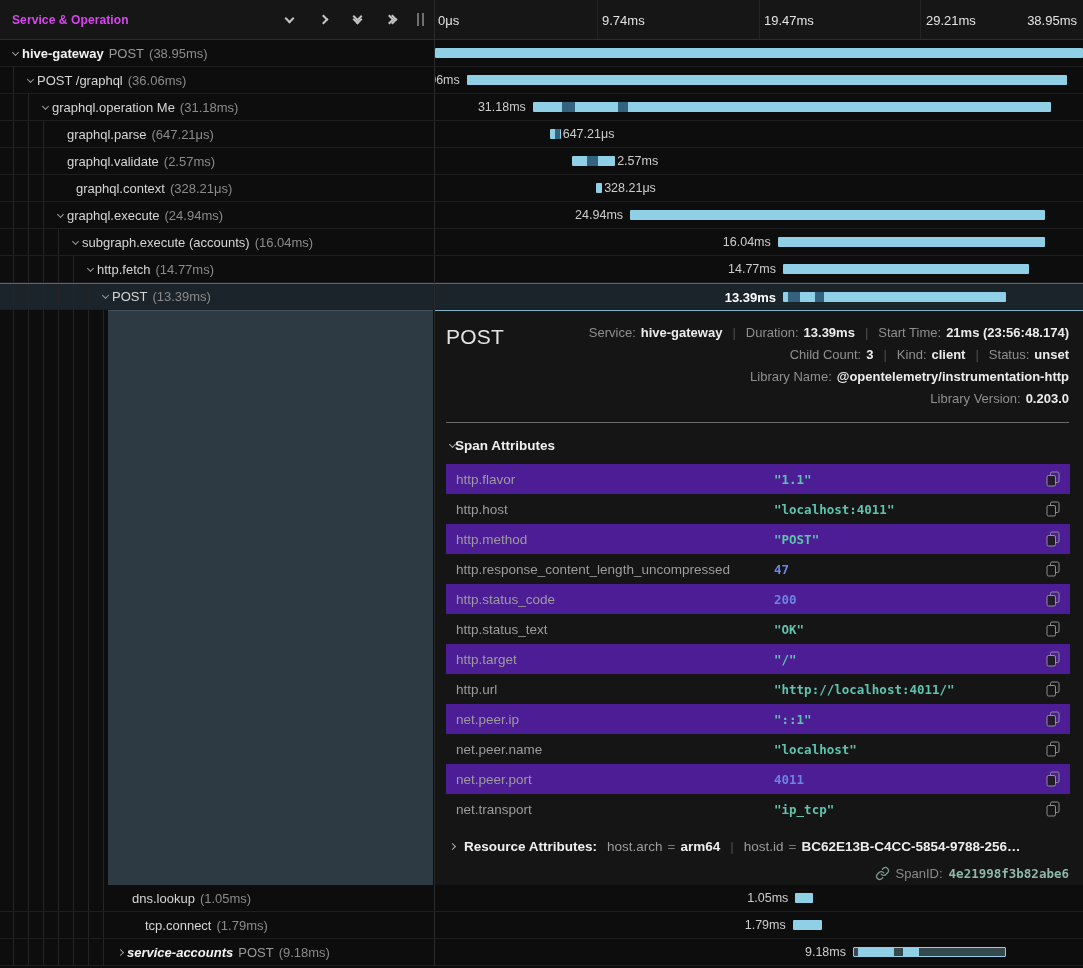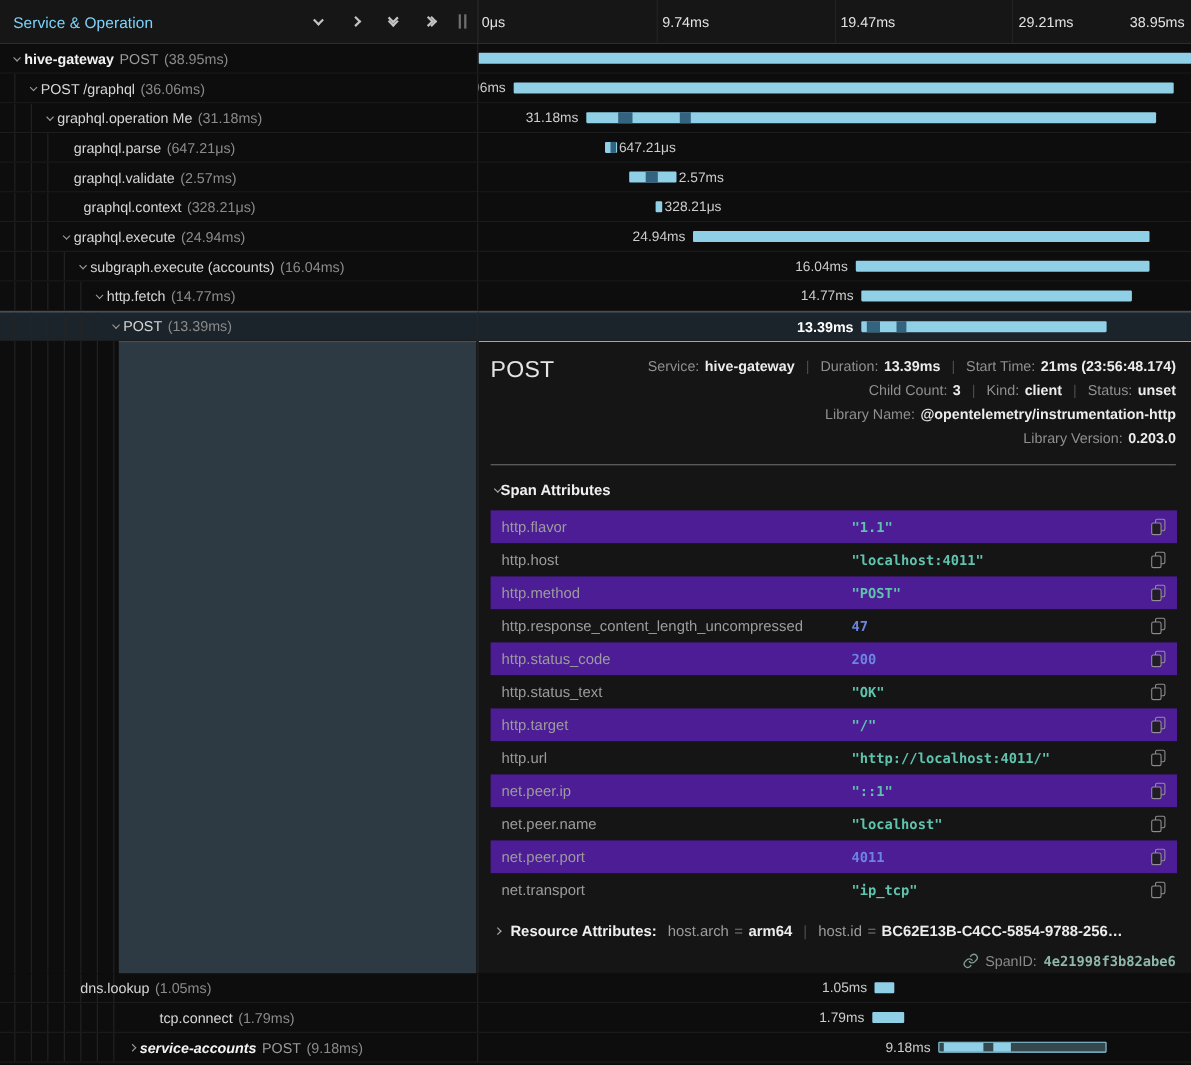--- a/index.html
+++ b/index.html
@@ -3,21 +3,21 @@
 <meta charset="utf-8">
 <style>
   *{margin:0;padding:0;box-sizing:border-box}
   html,body{width:1083px;height:968px;overflow:hidden;background:#0d0d0d;
     font-family:"Liberation Sans",sans-serif;-webkit-font-smoothing:antialiased}
   .app{width:1083px;height:968px;display:flex;flex-direction:column;color:#ddd;position:relative}
 
   
   .hdr{display:flex;height:40px;flex:0 0 40px;background:#161616;border-bottom:1px solid #2c2c2c}
   .hdr-left{width:435px;flex:0 0 435px;display:flex;align-items:center;padding:0 6px 0 12px;border-right:1px solid #2a2a2a}
-  .hdr-title{font-size:14px;font-weight:400;color:#7dd3fc;letter-spacing:.1px}
+  .hdr-title{font-size:12px;font-weight:700;color:#d946ef;letter-spacing:.1px}
   .hdr-icons{margin-left:auto;display:flex;align-items:center;gap:22px;color:#c4c4c4}
   .icn{display:inline-flex;align-items:center;justify-content:center;cursor:pointer;min-width:12px;height:16px}
   .chv{display:inline-block;width:7px;height:7px;border-right:2px solid currentColor;border-bottom:2px solid currentColor}
   .chv.down{transform:rotate(45deg);margin-top:-3px}
   .chv.right{transform:rotate(-45deg)}
   .dbl{display:inline-flex;flex-direction:column;align-items:center}
   .dbl .chv+.chv{margin-top:-4px}
   .dblr{display:inline-flex;align-items:center}
   .dblr .chv+.chv{margin-left:-4px}
   .grip{margin-left:20px;margin-right:4px;display:inline-flex;gap:3px;cursor:col-resize}
@@ -508,21 +508,21 @@
   <div id="rowsBottom">
       <div class="row">
         <div class="tree-cell">
           <i class="guide" style="left: 13px;"></i>
           <i class="guide" style="left: 28px;"></i>
           <i class="guide" style="left: 43px;"></i>
           <i class="guide" style="left: 58px;"></i>
           <i class="guide" style="left: 73px;"></i>
           <i class="guide" style="left: 88px;"></i>
           <i class="guide" style="left: 103px;"></i>
-          <div class="tree-inner" style="padding-left: 59px;">
+          <div class="tree-inner" style="padding-left: 118px;">
             <span class="caret"></span>
             <span class="sp-name">dns.lookup</span>
             <span class="sp-dur">(1.05ms)</span>
           </div>
         </div>
         <div class="tl-cell gridbg">
           <div class="bar" style="left: 55.6%; width: 2.7%;"></div>
           <span class="bar-label before" style="right: 44.4%;">1.05ms</span>
         </div>
       </div>

